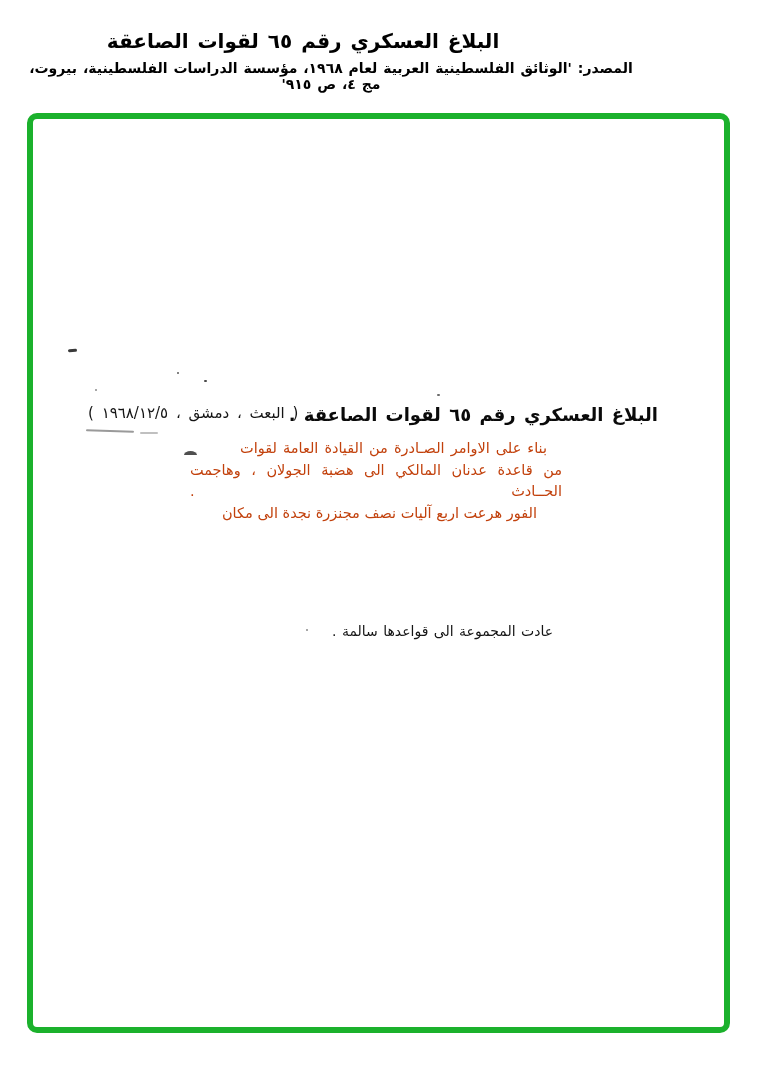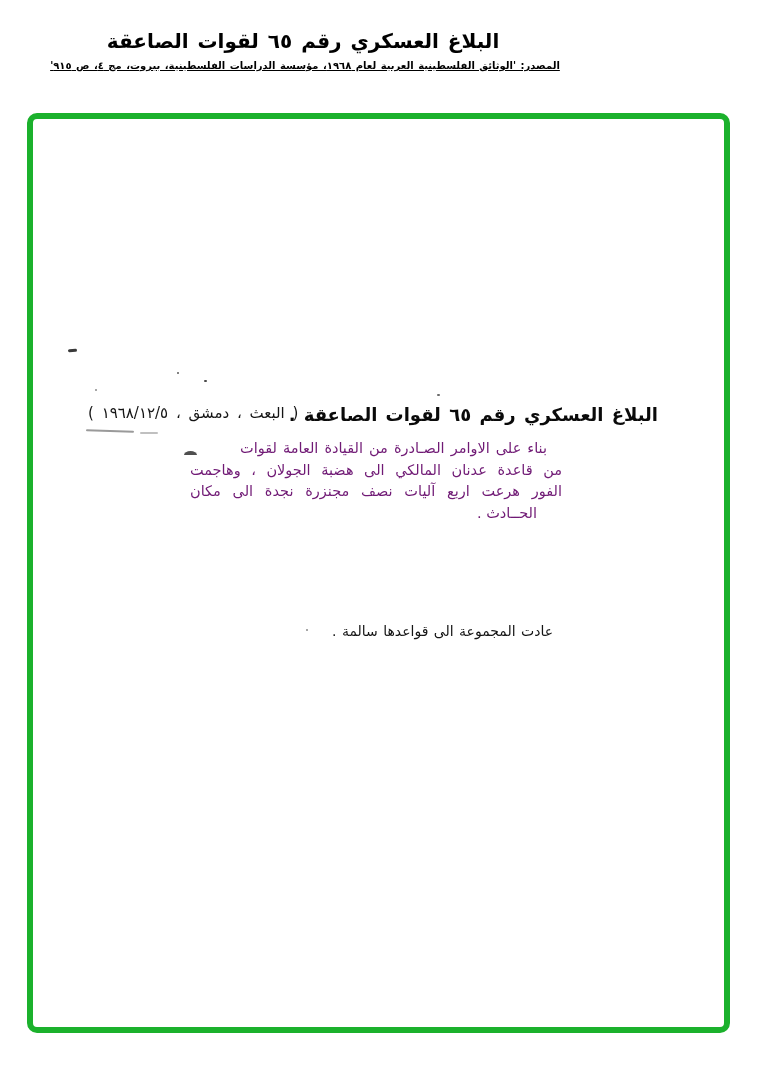--- a/index.html
+++ b/index.html
@@ -9,41 +9,41 @@
   }
   
   .page-header{
     position:absolute;left:0;top:0;width:606px;text-align:center;direction:rtl;
   }
   .page-header .hdr-title{
     position:absolute;left:0;top:29px;width:606px;
     font-size:20px;font-weight:bold;color:#000;letter-spacing:0px;word-spacing:2px;
   }
   .page-header .hdr-source{
-    position:absolute;left:2px;top:60px;width:606px;
-    font-size:10px;font-weight:bold;color:#000;word-spacing:1px;text-decoration:underline;
+    position:absolute;left:28px;top:60px;width:606px;
+    font-size:14px;font-weight:bold;color:#000;word-spacing:1px;
   }
   
   .scan-frame{
     position:absolute;left:27px;top:113px;width:691px;height:908px;
     border:6px solid #1bb12c;border-radius:10px;background:#fff;
   }
   
   .doc-title{
     position:absolute;right:100px;top:359px;
     direction:rtl;font-size:18px;font-weight:bold;color:#0a0a0a;
     word-spacing:2px;white-space:nowrap;margin-top:45px;
   }
   .doc-dateline{
     position:absolute;left:88px;top:404px;
     direction:rtl;font-size:15px;color:#141414;word-spacing:3px;white-space:nowrap;
   }
   .doc-body{
     position:absolute;left:190px;top:438px;width:372px;
-    direction:rtl;font-size:14.5px;color:#701a75;line-height:21.5px;
+    direction:rtl;font-size:14.5px;color:#c2410c;line-height:21.5px;
   }
   .body-line{
     text-align:justify;text-align-last:justify;white-space:normal;
   }
   .body-line:first-child{padding-right:15px;padding-left:50px;}
   .body-line:last-child{text-align-last:right;padding-right:25px;}
   .doc-closing{
     position:absolute;left:332px;top:623px;
     direction:rtl;font-size:14px;color:#141414;word-spacing:1px;white-space:nowrap;text-align:right;
   }
@@ -69,22 +69,22 @@
 
 <div class="scan-frame"></div>
 
 <div class="doc-title">البلاغ العسكري رقم ٦٥ لقوات الصاعقة .</div>
 
 <div class="doc-dateline">( البعث ، دمشق ، ١٩٦٨/١٢/٥ )</div>
 
 <div class="doc-body">
     <div class="body-line">بناء على الاوامر الصـادرة من القيادة العامة لقوات</div>
     <div class="body-line">من قاعدة عدنان المالكي الى هضبة الجولان ، وهاجمت</div>
+    <div class="body-line">الحــادث .</div>
     <div class="body-line">الفور هرعت اربع آليات نصف مجنزرة نجدة الى مكان</div>
-    <div class="body-line">الحــادث .</div>
   </div>
 
 <div class="doc-closing">عادت المجموعة الى قواعدها سالمة .</div>
 
 <div class="artifact a1"></div>
 <div class="artifact a2"></div>
 <div class="artifact a3"></div>
 <div class="artifact a4"></div>
 <div class="artifact a5"></div>
 <div class="artifact a6"></div>

